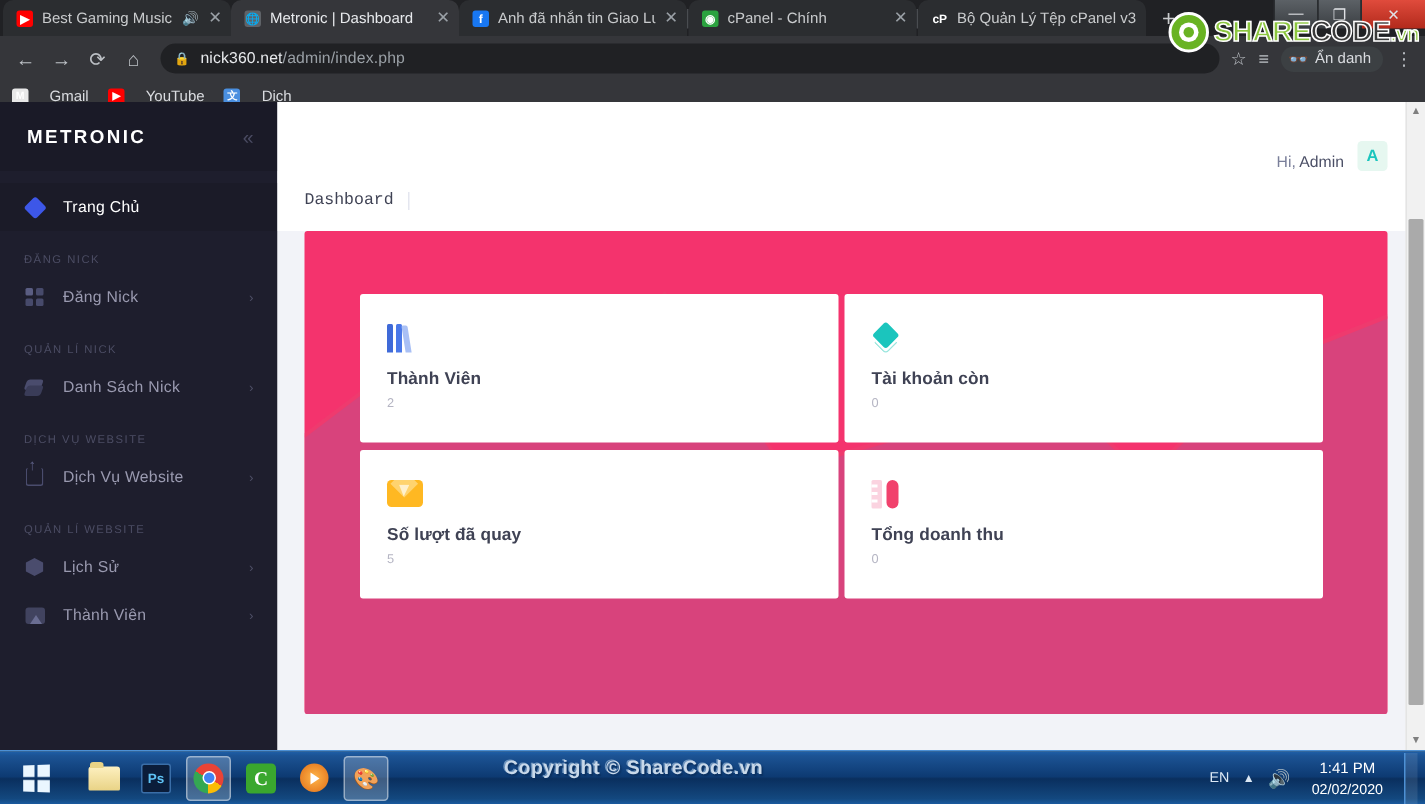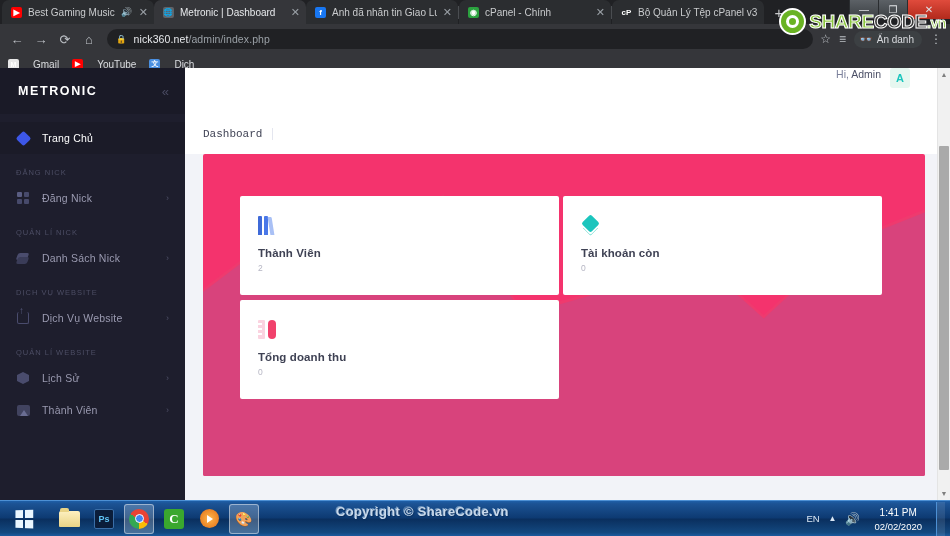--- a/index.html
+++ b/index.html
@@ -141,22 +141,22 @@
             clip-path:polygon(50% 0,100% 26%,100% 74%,50% 100%,0 74%,0 26%); }
   .ic-img { width:13px; height:11px; background:#41435f; border-radius:2px;
             position:relative; overflow:hidden; }
   .ic-img::after { content:""; position:absolute; bottom:0; left:3px;
             border-left:4px solid transparent; border-right:4px solid transparent;
             border-bottom:6px solid #6a6d92; }
 
   
   .content { position:absolute; left:185px; top:0; right:0; height:432px;
              background:#f2f3f8; }
-  .topbar { height:46px; background:#ffffff; display:flex; align-items:flex-start;
-            justify-content:flex-end; padding-right:40px; gap:9px; }
+  .topbar { height:46px; background:#ffffff; display:flex; align-items:flex-end;
+            justify-content:flex-end; padding-right:25px; gap:9px; }
   .hi { font-size:10.5px; color:#7a7f9a; }
   .hi b { color:#4b4f66; font-weight:normal; }
   .avatar { width:20px; height:20px; background:#e6f7f0; border-radius:3px;
             display:flex; align-items:center; justify-content:center;
             color:#1bc5bd; font-size:11px; font-weight:bold; }
   .subbar { height:40px; background:#ffffff; display:flex; align-items:center;
             padding-left:18px; gap:10px;font-family:Liberation Mono, monospace; }
   .crumb { font-size:11px; color:#3f4254; }
   .crumbsep { width:1px; height:12px; background:#e4e6ef; }
 
@@ -480,20 +480,27 @@
           <div class="civ">
             <span class="ci-diamond">
                 <span class="d1"></span>
                 <span class="d2"></span>
               </span>
           </div>
           <div class="ctitle">Tài khoản còn</div>
           <div class="cval">0</div>
         </div>
 
+        <div class="card">
+          <div class="civ">
+            <span class="ci-mail"></span>
+          </div>
+          <div class="ctitle">Số lượt đã quay</div>
+          <div class="cval">5</div>
+        </div>
 
         <div class="card">
           <div class="civ">
             <span class="ci-therm">
               <span class="rule">
                   <i style="top:3px"></i>
                   <i style="top:8px"></i>
                   <i style="top:13px"></i>
                 </span>
               <span class="bulb"></span>

